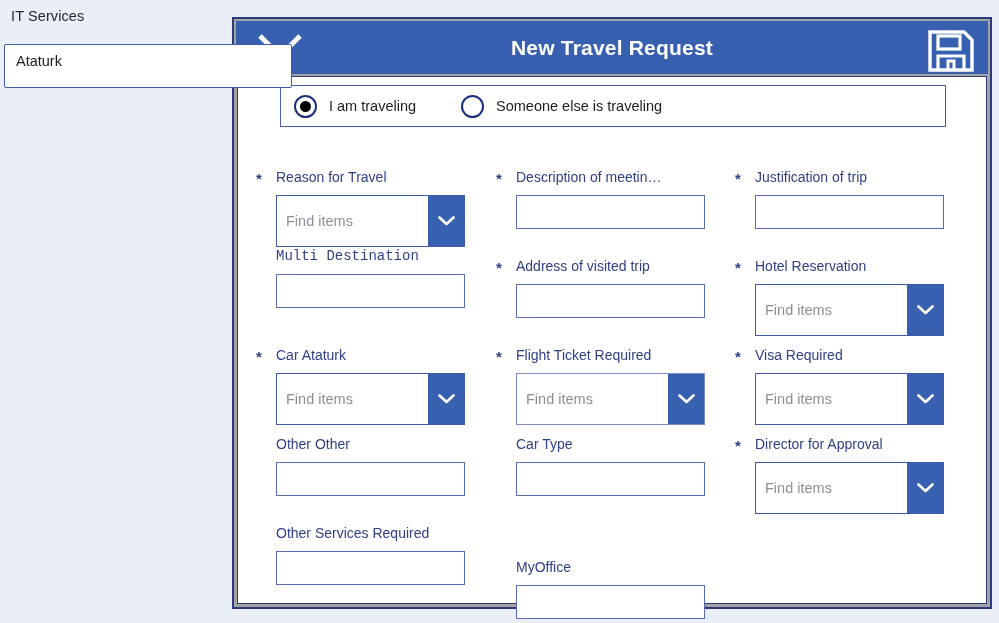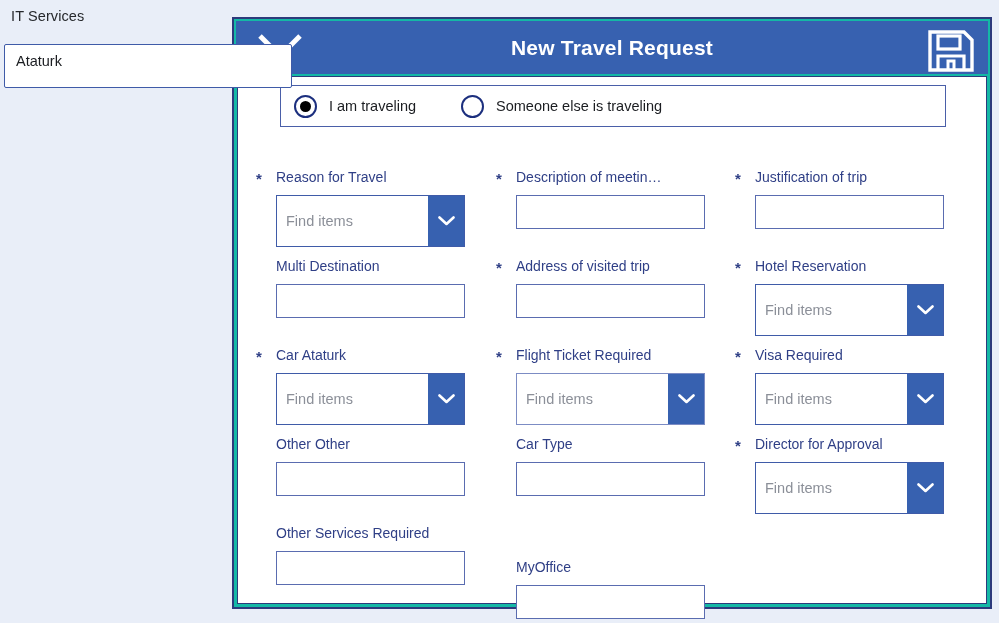--- a/index.html
+++ b/index.html
@@ -55,21 +55,21 @@
     font-size: 14.5px;
     line-height: 18px;
     color: #26282c;
   }
 
   
   #panel {
     position: absolute;
     left: 232px; top: 17px;
     width: 760px; height: 592px;
-    background: #14b8a6;
+    background: #a3a3a3;
     border: 2px solid #2d3a7c;
     z-index: 10;
   }
   #panel-inner-frame {
     position: absolute;
     left: 3px; top: 57px;
     width: 750px; height: 528px;
     border: 1.5px solid #2d3a7c;
     background: #ffffff;
     pointer-events: none;
@@ -259,21 +259,21 @@
       <div class="field" style="left: 282px; top: 150px; width: 189px; height: 64px;">
         <span class="req-star">*</span>
         <div class="field-label">Description of meetin…</div>
         <div class="text-input" style="width: 189px;"></div>
       </div>
       <div class="field" style="left: 521px; top: 150px; width: 189px; height: 64px;">
         <span class="req-star">*</span>
         <div class="field-label">Justification of trip</div>
         <div class="text-input" style="width: 189px;"></div>
       </div>
-      <div class="field" style="left: 42px; top: 239px; width: 189px; height: 64px;">
+      <div class="field" style="left: 42px; top: 229px; width: 189px; height: 64px; font-family: Liberation Mono, monospace;">
         <div class="field-label">Multi Destination</div>
         <div class="text-input" style="width: 189px;"></div>
       </div>
       <div class="field" style="left: 282px; top: 239px; width: 189px; height: 64px;">
         <span class="req-star">*</span>
         <div class="field-label">Address of visited trip</div>
         <div class="text-input" style="width: 189px;"></div>
       </div>
       <div class="field" style="left: 521px; top: 239px; width: 189px; height: 64px;">
         <span class="req-star">*</span>

